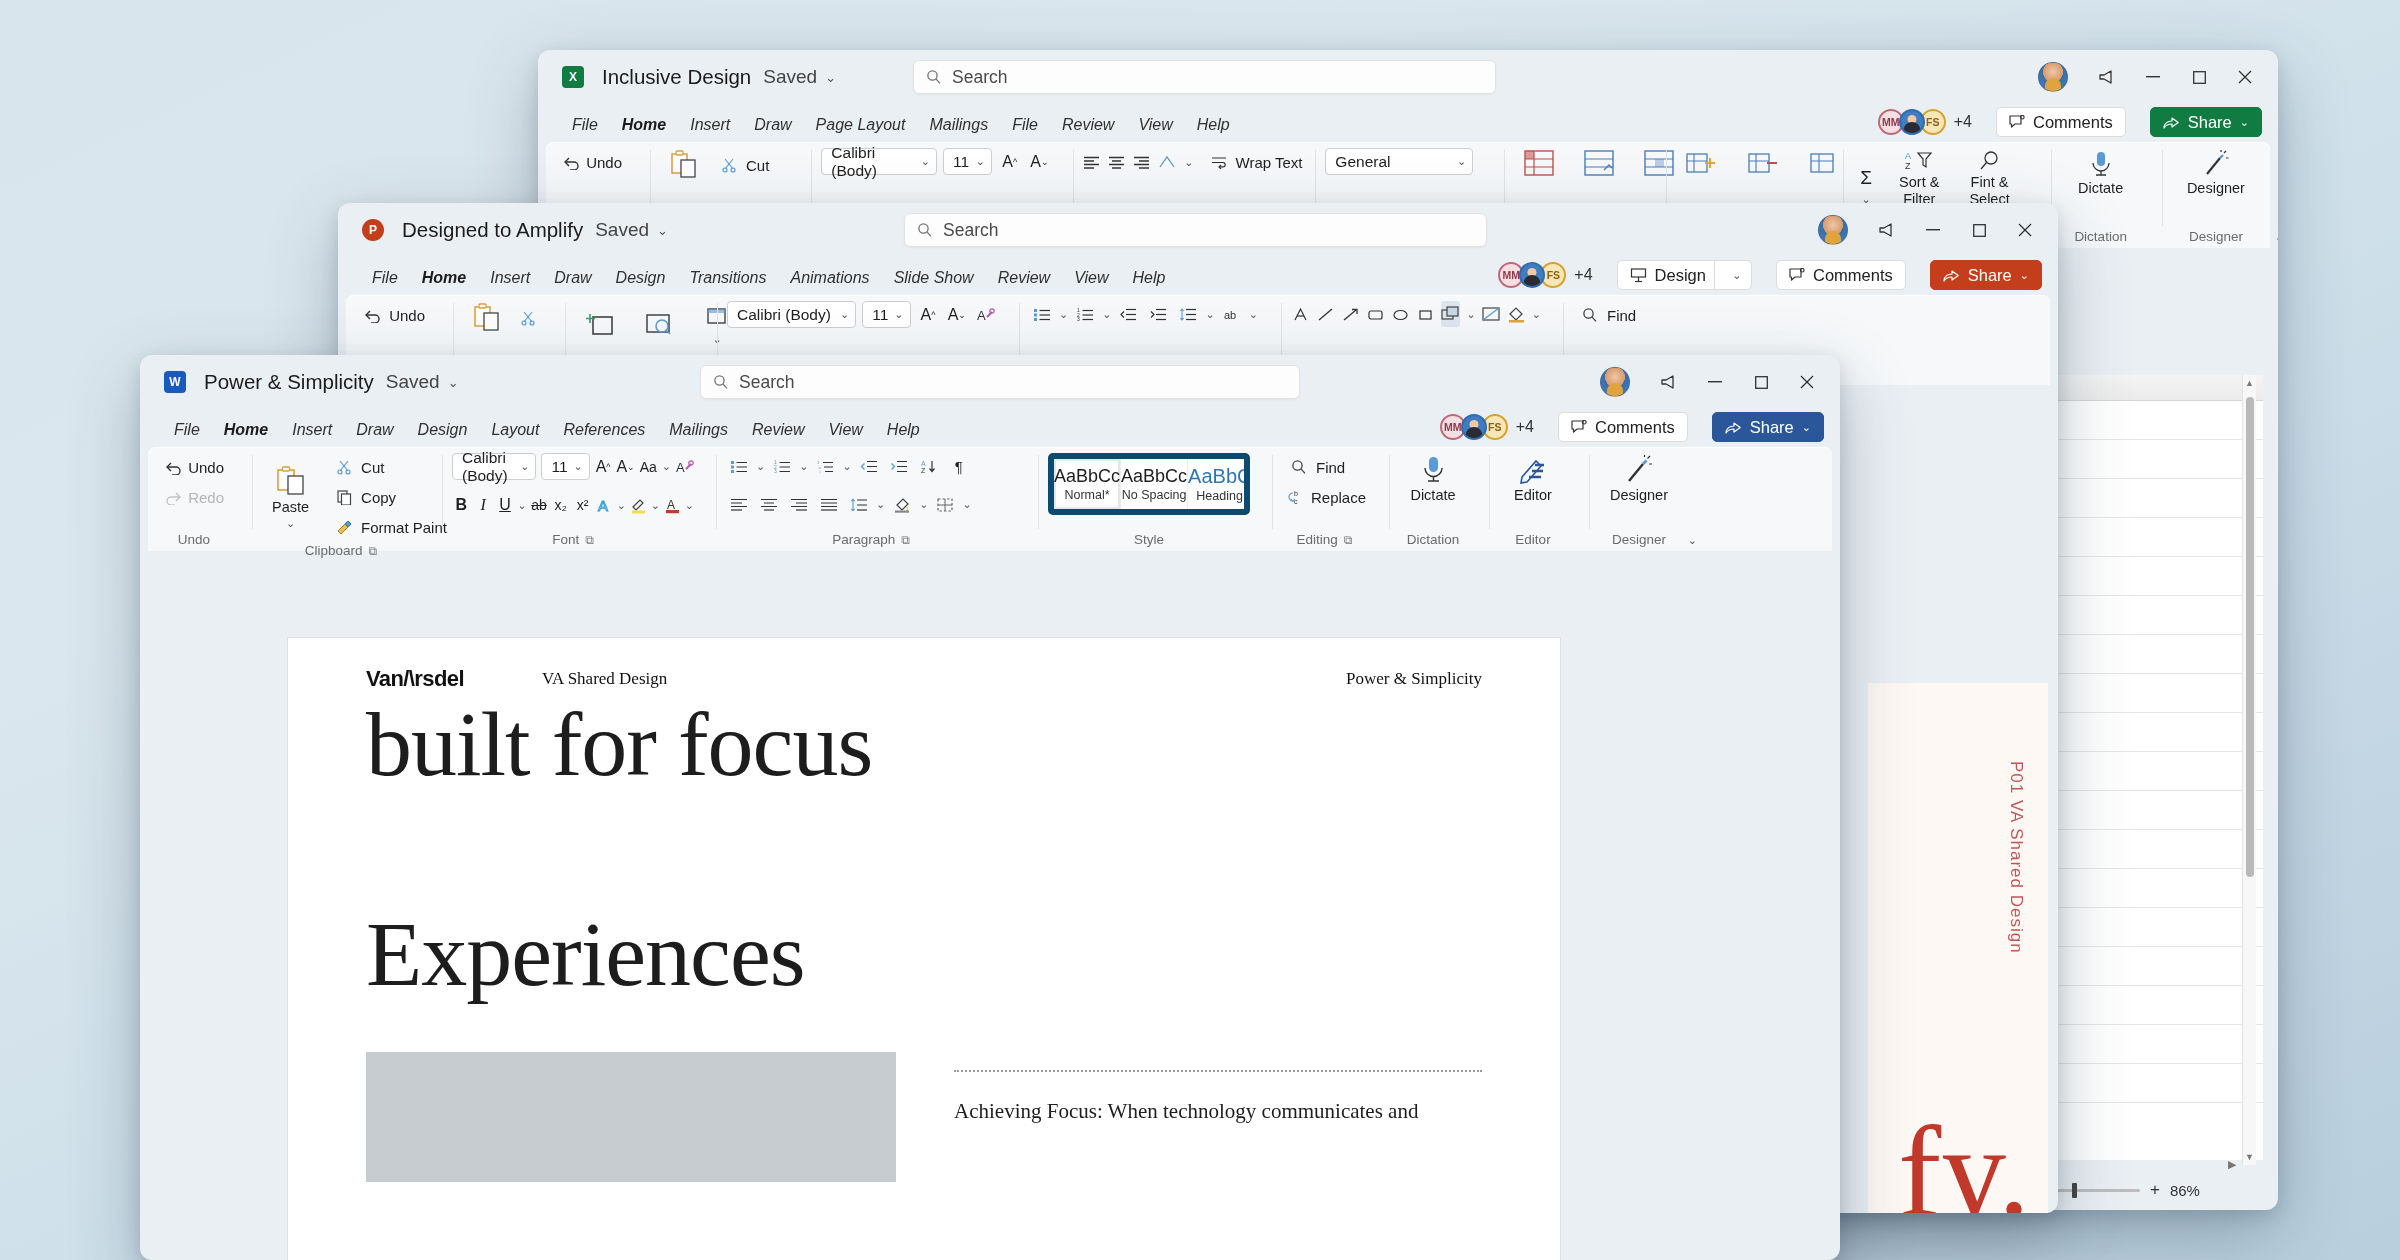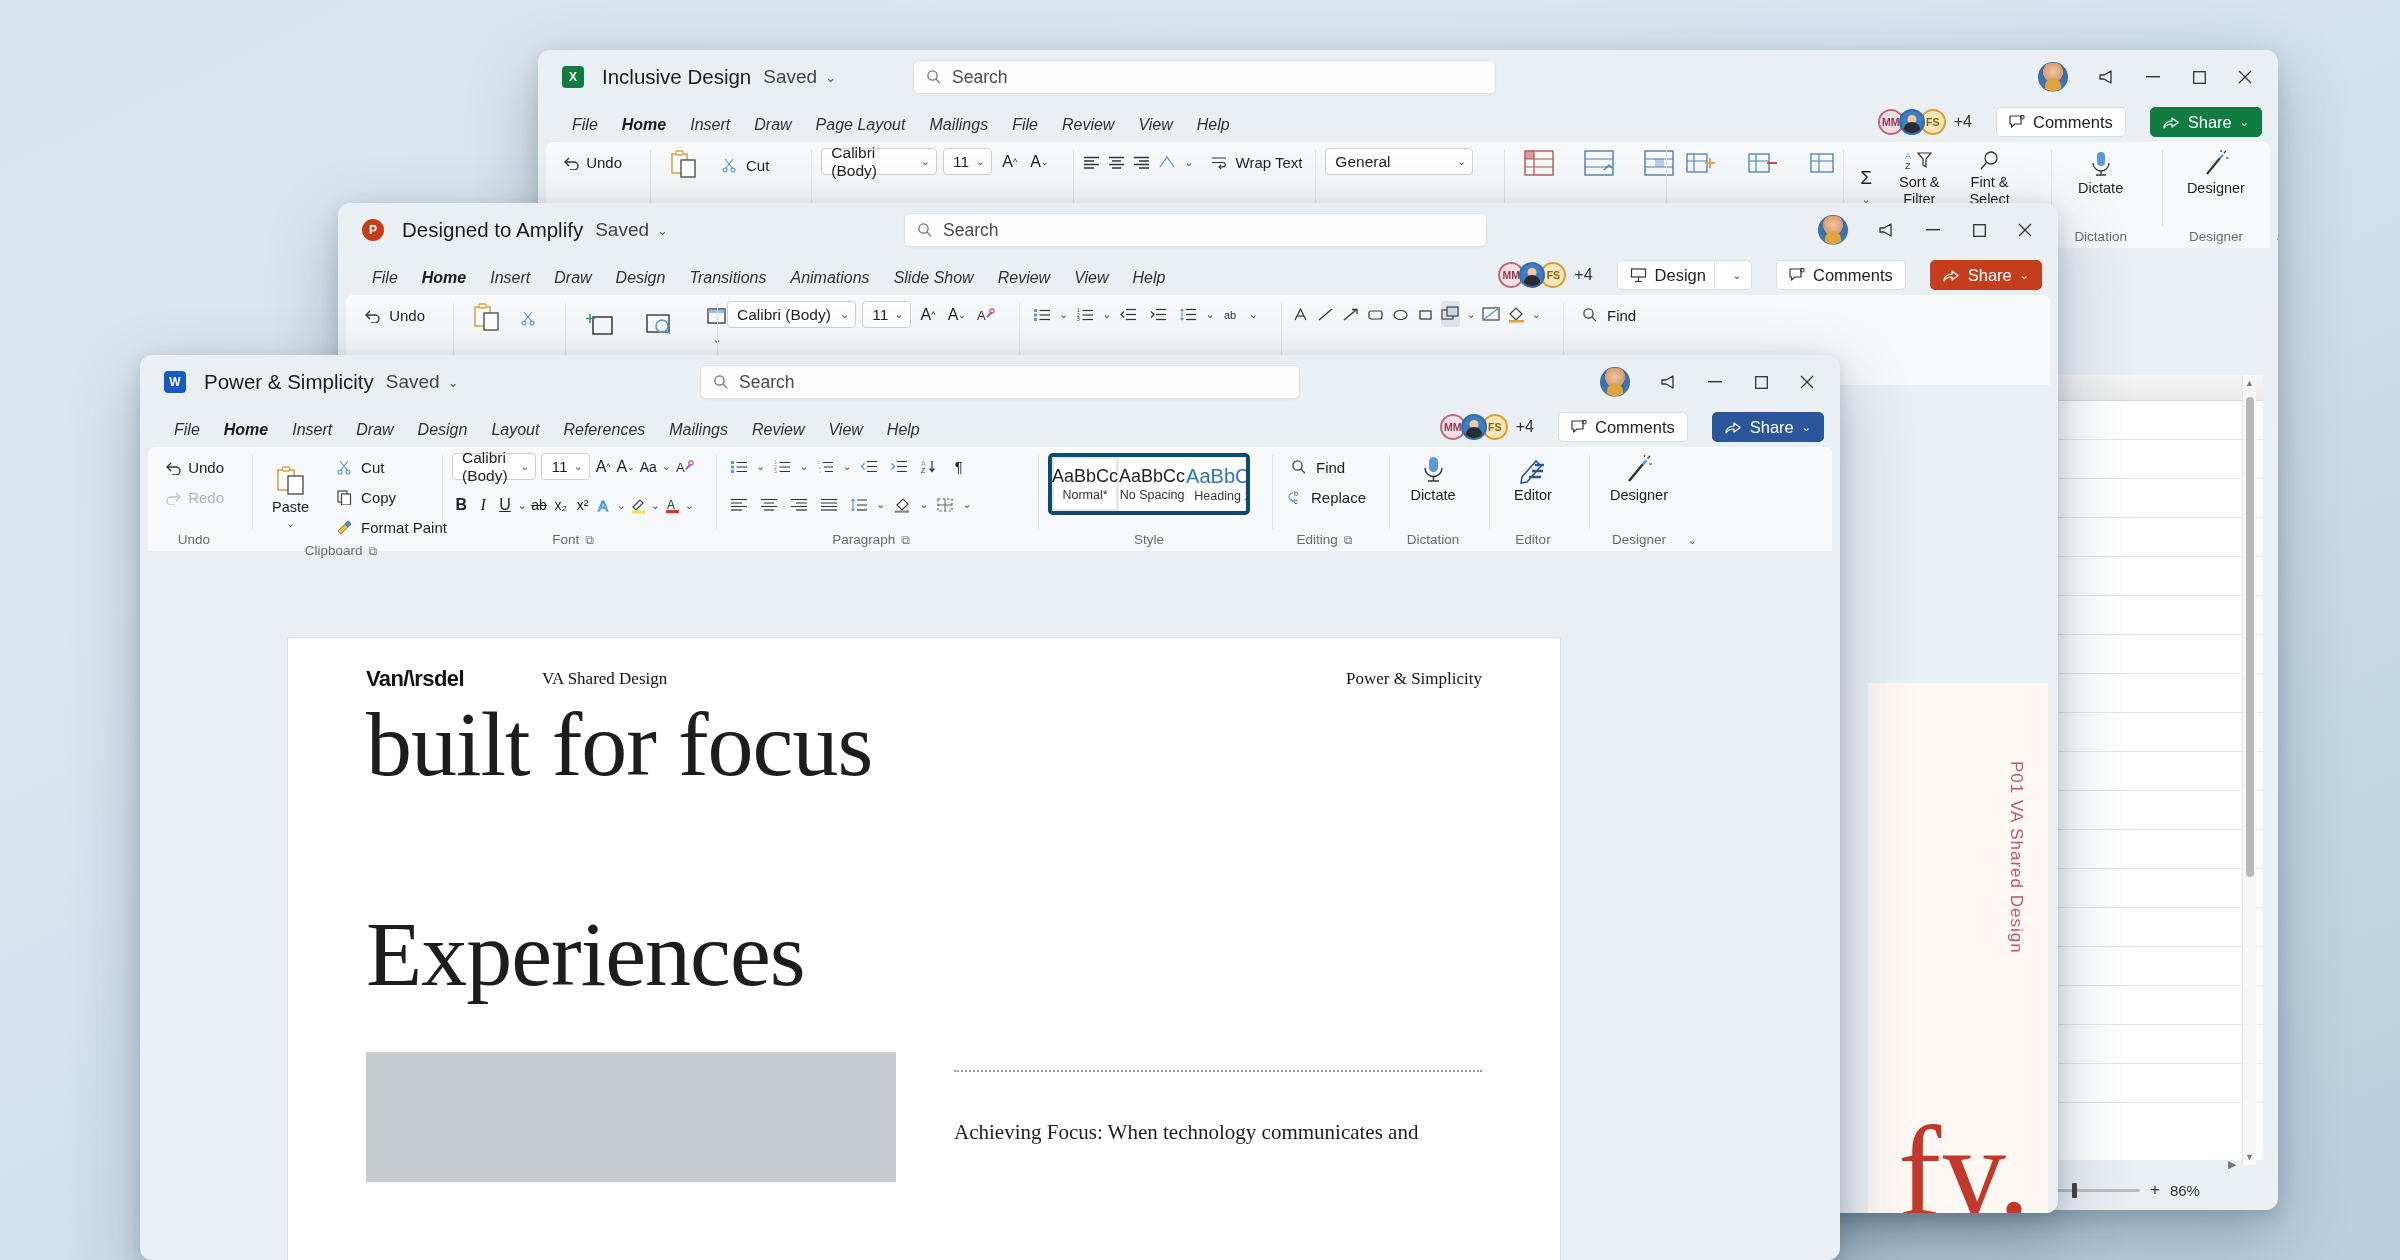--- a/index.html
+++ b/index.html
@@ -149,21 +149,21 @@
   }
   .fmtbtn {
     width: 26px; height: 26px; display: flex; align-items: center; justify-content: center;
     font-size: 16px; color: #1f1f1f; border-radius: 3px;
   }
   .mini-caret { font-size: 11px; color: #555; }
   .dialog-launch { font-size: 12px; color: #777; }
 
   
   .gallery {
-    display: flex; border: 4px solid #0c4a6e; border-radius: 5px; overflow: hidden;
+    display: flex; border: 6px solid #0c4a6e; border-radius: 5px; overflow: hidden;
     background: #fff; height: 62px;
   }
   .gitem {
     width: 84px; display: flex; flex-direction: column; align-items: center;
     justify-content: center; gap: 1px; border-right: 1px solid #ededed;
   }
   .gitem .g1 { font-size: 18px; color: #1f1f1f; }
   .gitem .g2 { font-size: 12.5px; color: #333; }
   .gitem.sel { box-shadow: inset 0 0 0 2px #e6e6e6; background:#fff; }
   .gitem.h1 .g1 { color: #2e75b6; font-size: 20px; }
@@ -1389,17 +1389,17 @@
       <span class="doc-hdr-right">Power &amp; Simplicity</span>
     </div>
 
     <div class="doc-title-big">built for focus</div>
     <div class="doc-title-big" style="margin-top:118px;">Experiences</div>
 
     <div style="display:flex; padding:0 78px; margin-top:52px; gap:58px;">
       <div class="doc-img" style="width:530px; height:130px;"></div>
       <div style="flex:1;">
         <div class="dots" style="margin-top:18px;"></div>
-        <div class="doc-body" style="margin-top:45px;">Achieving Focus: When technology communicates and</div>
+        <div class="doc-body" style="margin-top:24px;">Achieving Focus: When technology communicates and</div>
       </div>
     </div>
   </div>
 </div>
 
 </body></html>

